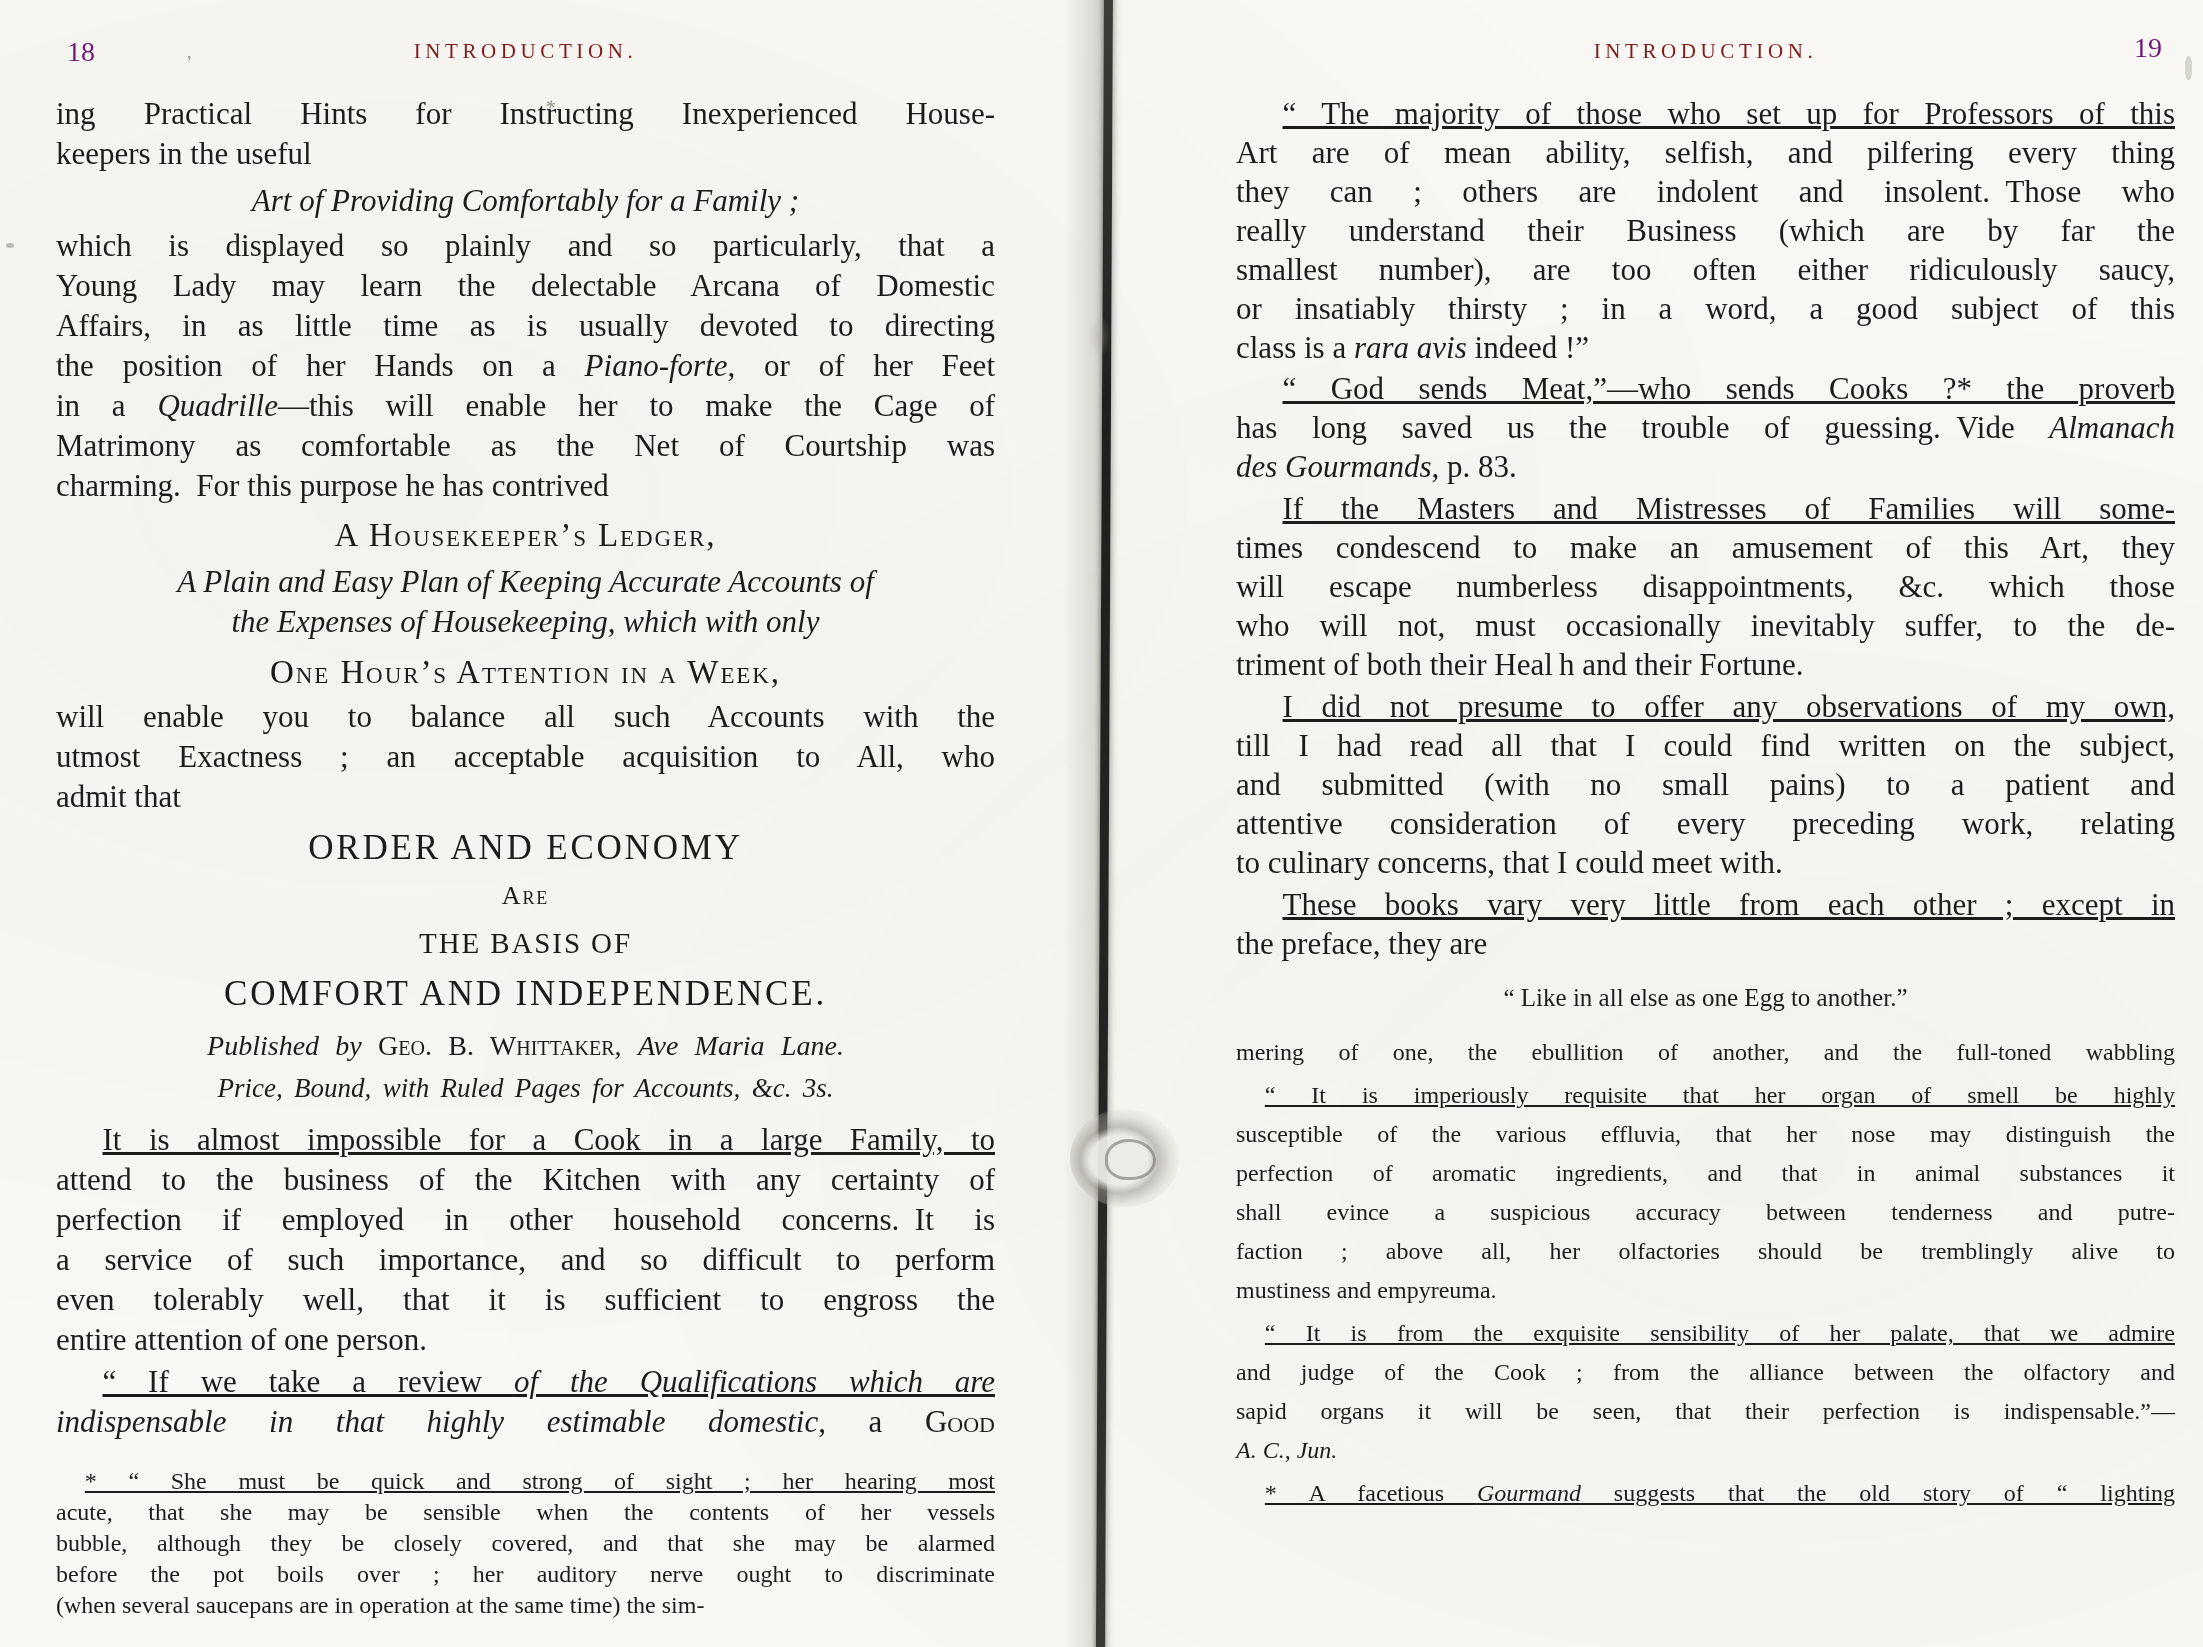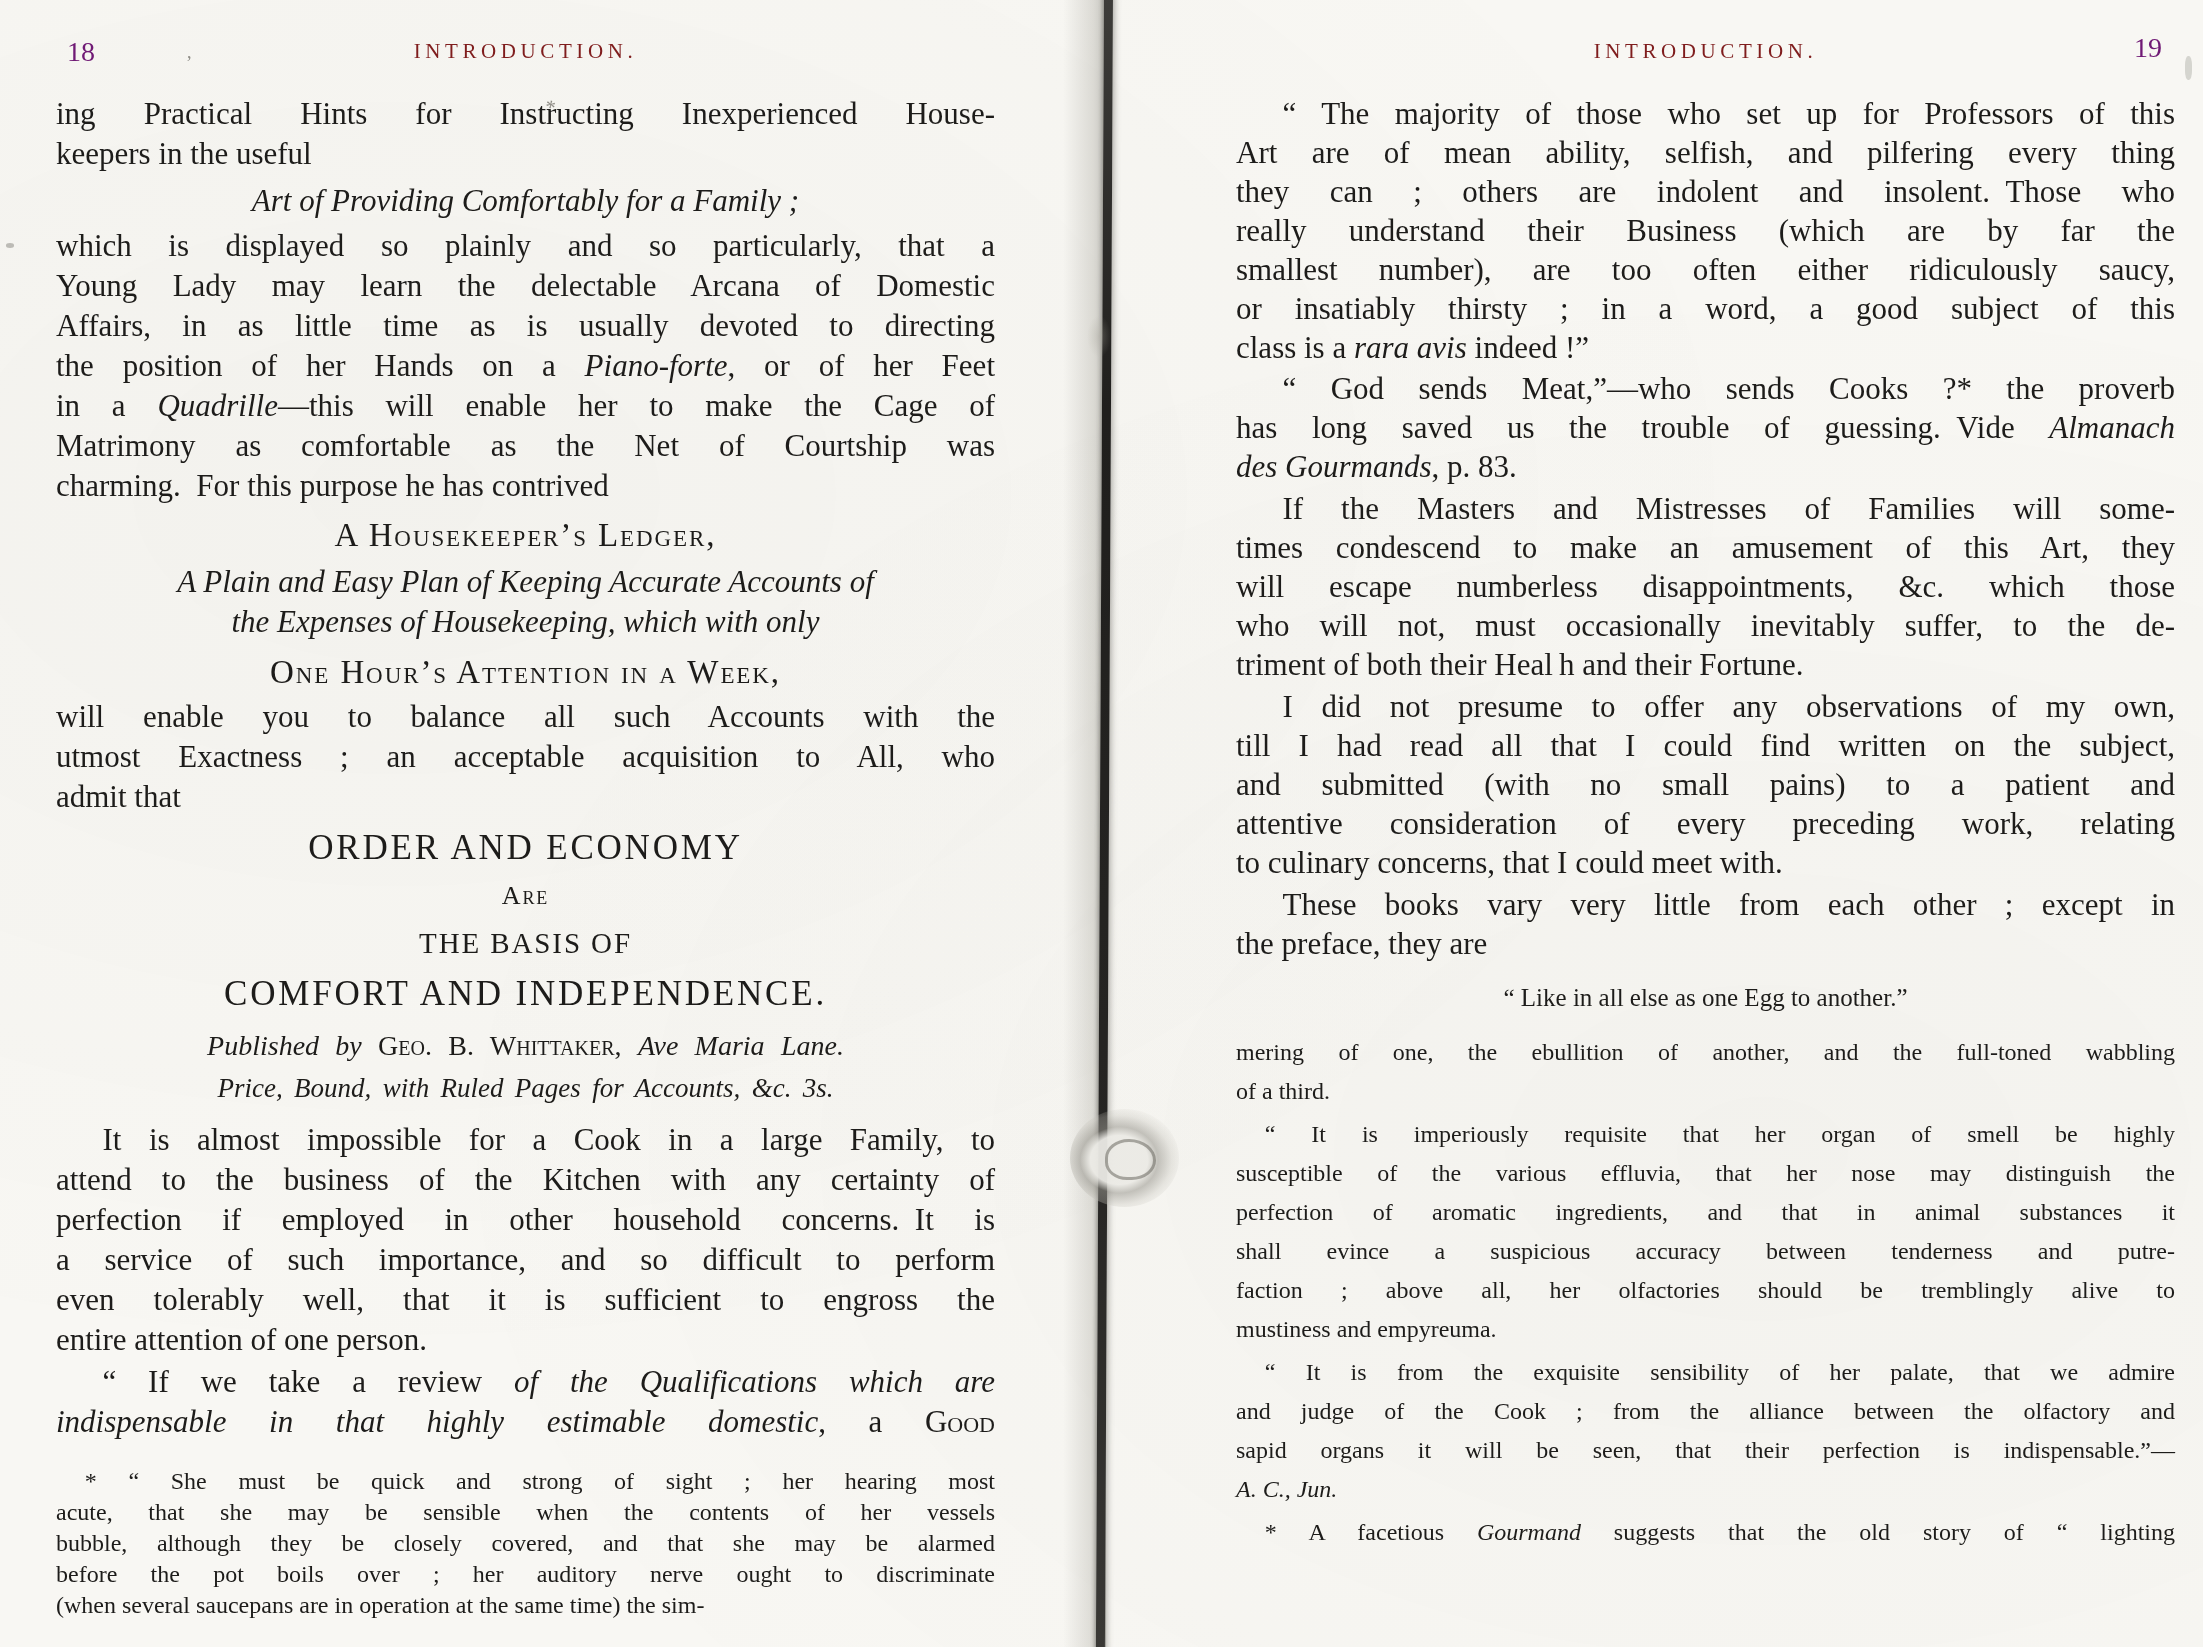--- a/index.html
+++ b/index.html
@@ -21,21 +21,21 @@
   .page.left .num{left:11px;}
   .page.right .num{right:13px;top:0;}
   .pagehead .title{position:absolute;left:0;right:0;text-align:center;
     font-size:21px;letter-spacing:4.6px;color:#7f1d1d;top:7.4px;}
 
   
   .ln{font-size:31px;line-height:40px;min-height:40px;}
   .page.right .ln{line-height:39px;min-height:39px;}
   .para .ln{text-align:justify;text-align-last:justify;}
   .para .ln.last{text-align-last:left;}
-  .ln.ind{text-indent:1.5em;}
+  .ln.ind{text-indent:1.5em;text-decoration:underline;}
   .para{margin:0 0 2.8px;}
 
   
   .citalic .ln{text-align:center;font-style:italic;}
   .citalic{margin:7.4px 0 4.6px;}
   .csc .ln{text-align:center;font-variant:small-caps;letter-spacing:1.9px;font-size:33px;}
   .csc{margin:9.3px 0 5.6px;}
   .capslg .ln{text-align:center;font-size:35px;letter-spacing:2.8px;line-height:45px;}
   .capslg{margin:7.4px 0 1.9px;}
   .capssm .ln{text-align:center;font-variant:small-caps;font-size:26px;letter-spacing:1.9px;line-height:37px;}
@@ -205,21 +205,20 @@
       </div>
       <div class="blk para">
         <div class="ln ind">These books vary very little from each other ; except in</div>
         <div class="ln last">the preface, they are</div>
       </div>
       <div class="blk cquote">
         <div class="ln last">“ Like in all else as one Egg to another.”</div>
       </div>
       <div class="blk fnpara first">
         <div class="ln">mering of one, the ebullition of another, and the full-toned wabbling</div>
-        <div class="ln last">of a third.</div>
       </div>
       <div class="blk fnpara">
         <div class="ln ind">“ It is imperiously requisite that her organ of smell be highly</div>
         <div class="ln">susceptible of the various effluvia, that her nose may distinguish the</div>
         <div class="ln">perfection of aromatic ingredients, and that in animal substances it</div>
         <div class="ln">shall evince a suspicious accuracy between tenderness and putre-</div>
         <div class="ln">faction ; above all, her olfactories should be tremblingly alive to</div>
         <div class="ln last">mustiness and empyreuma.</div>
       </div>
       <div class="blk fnpara">

